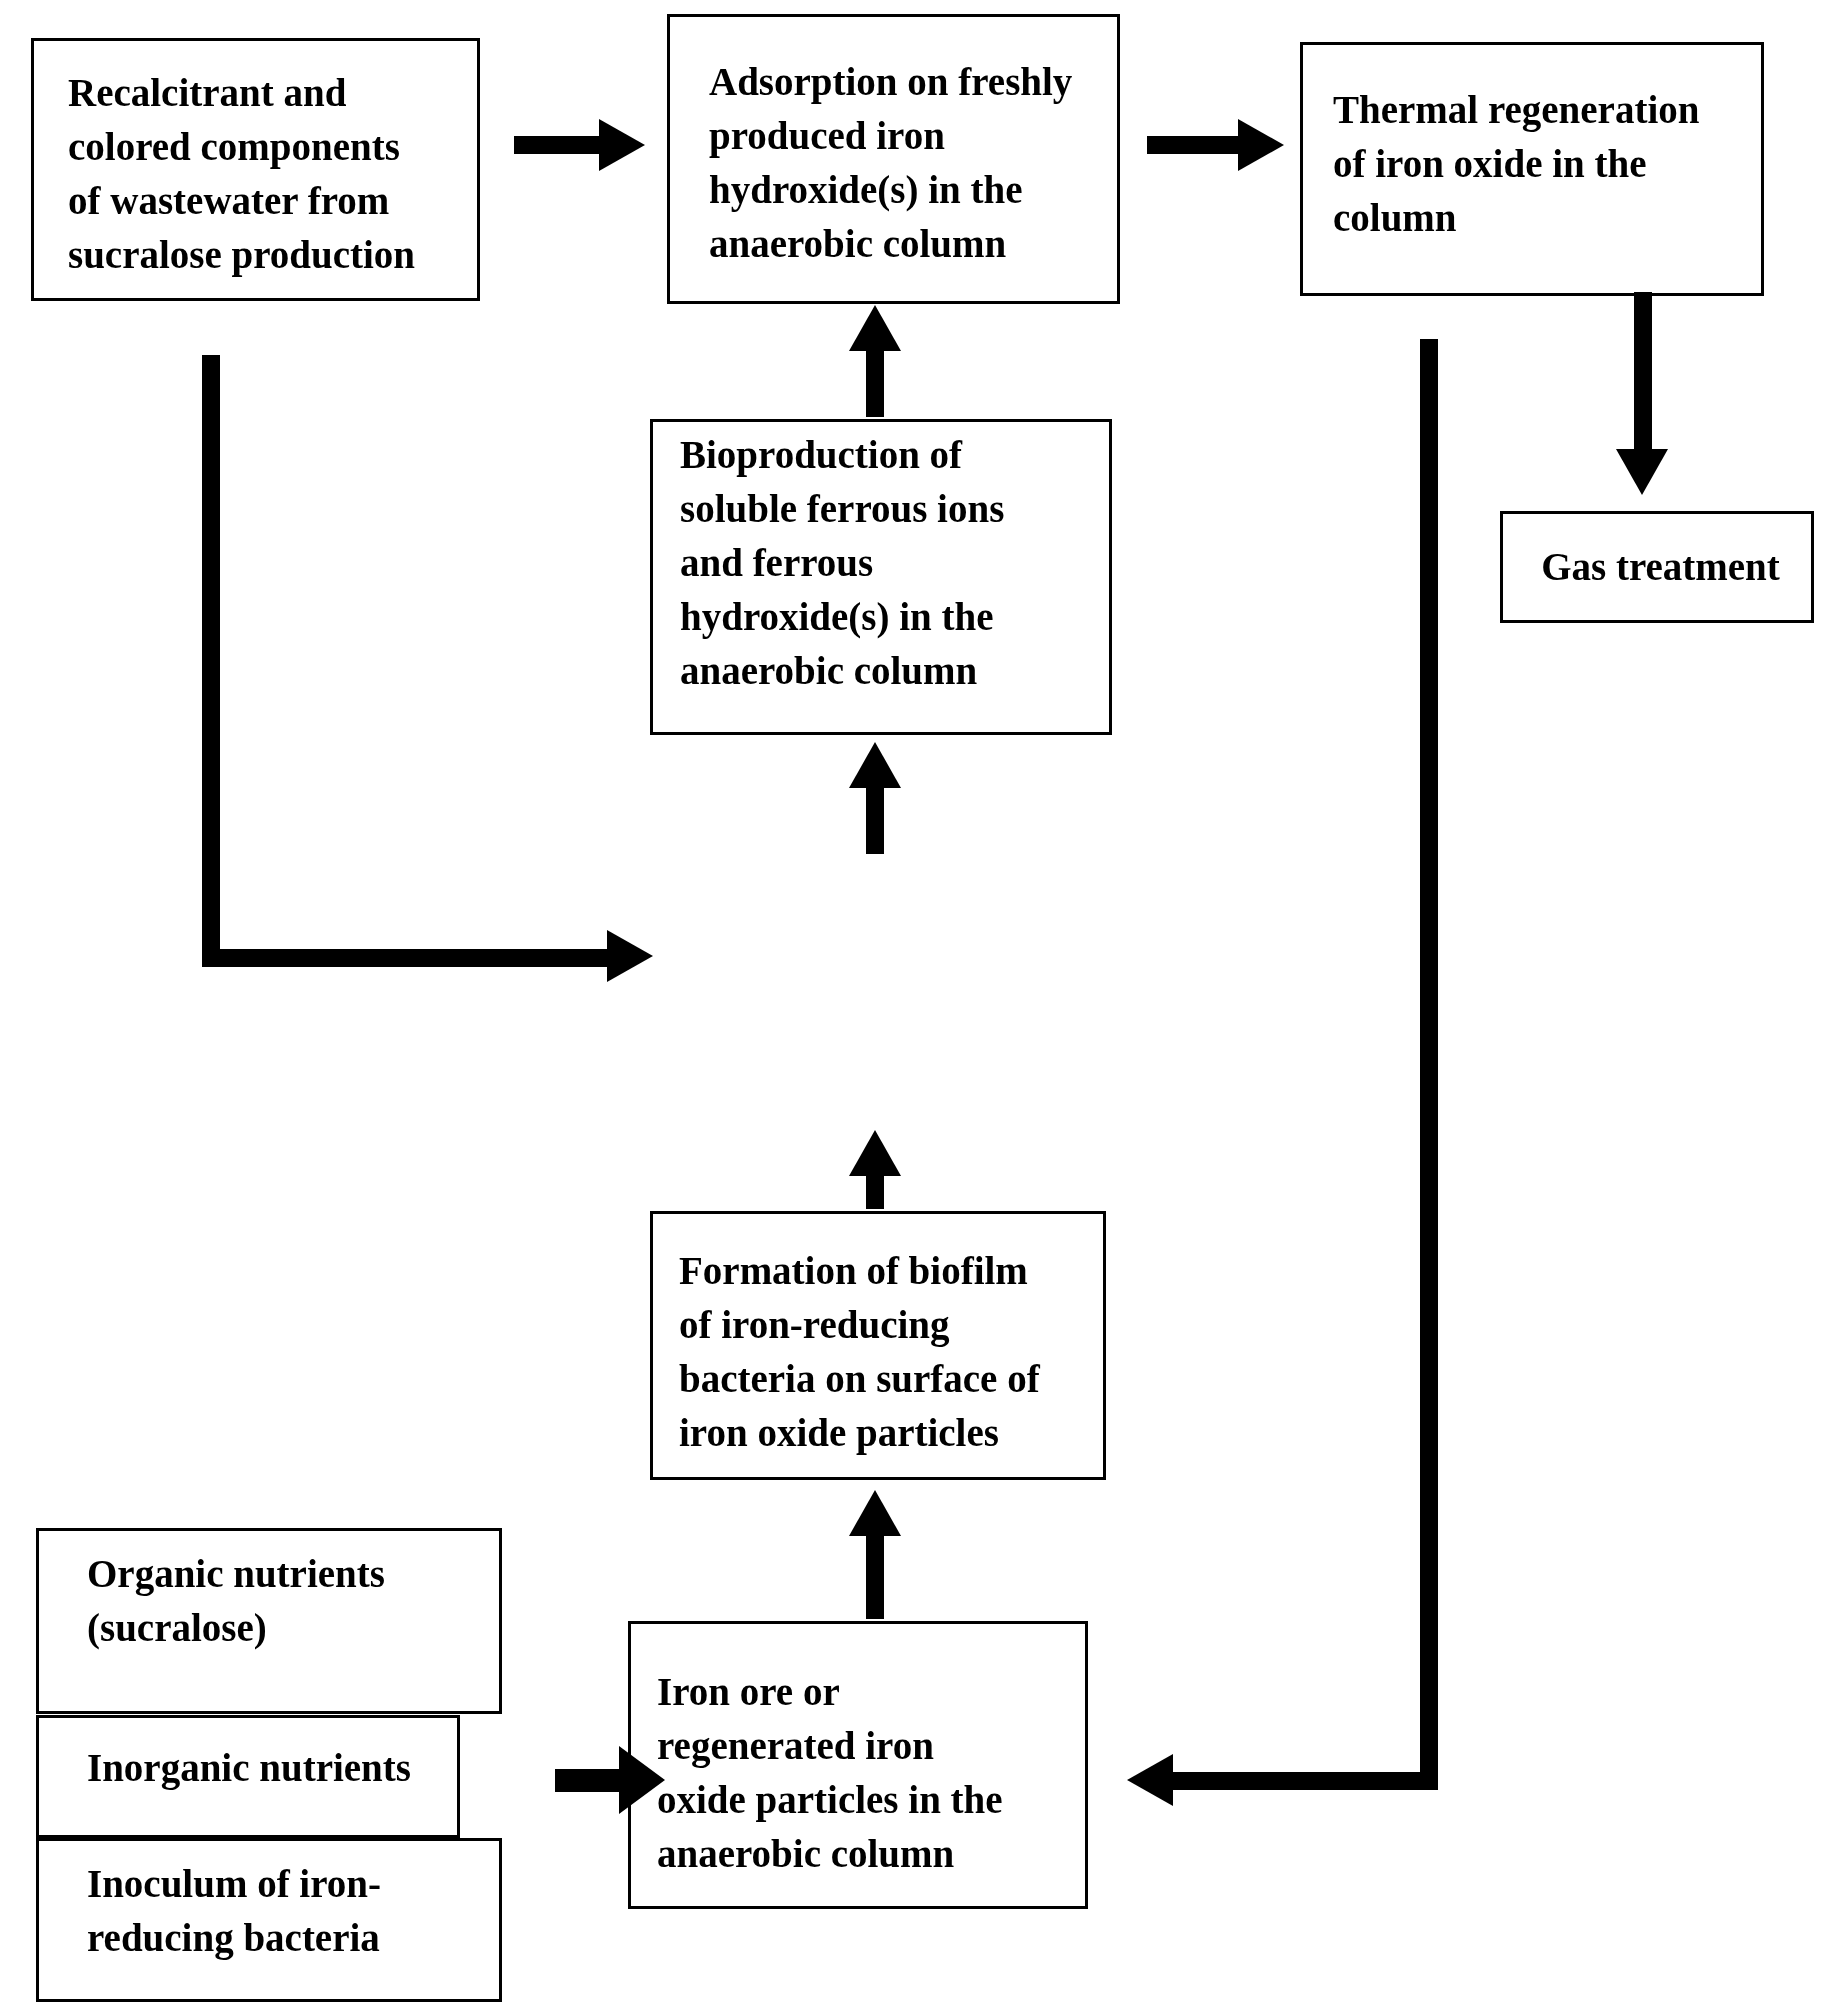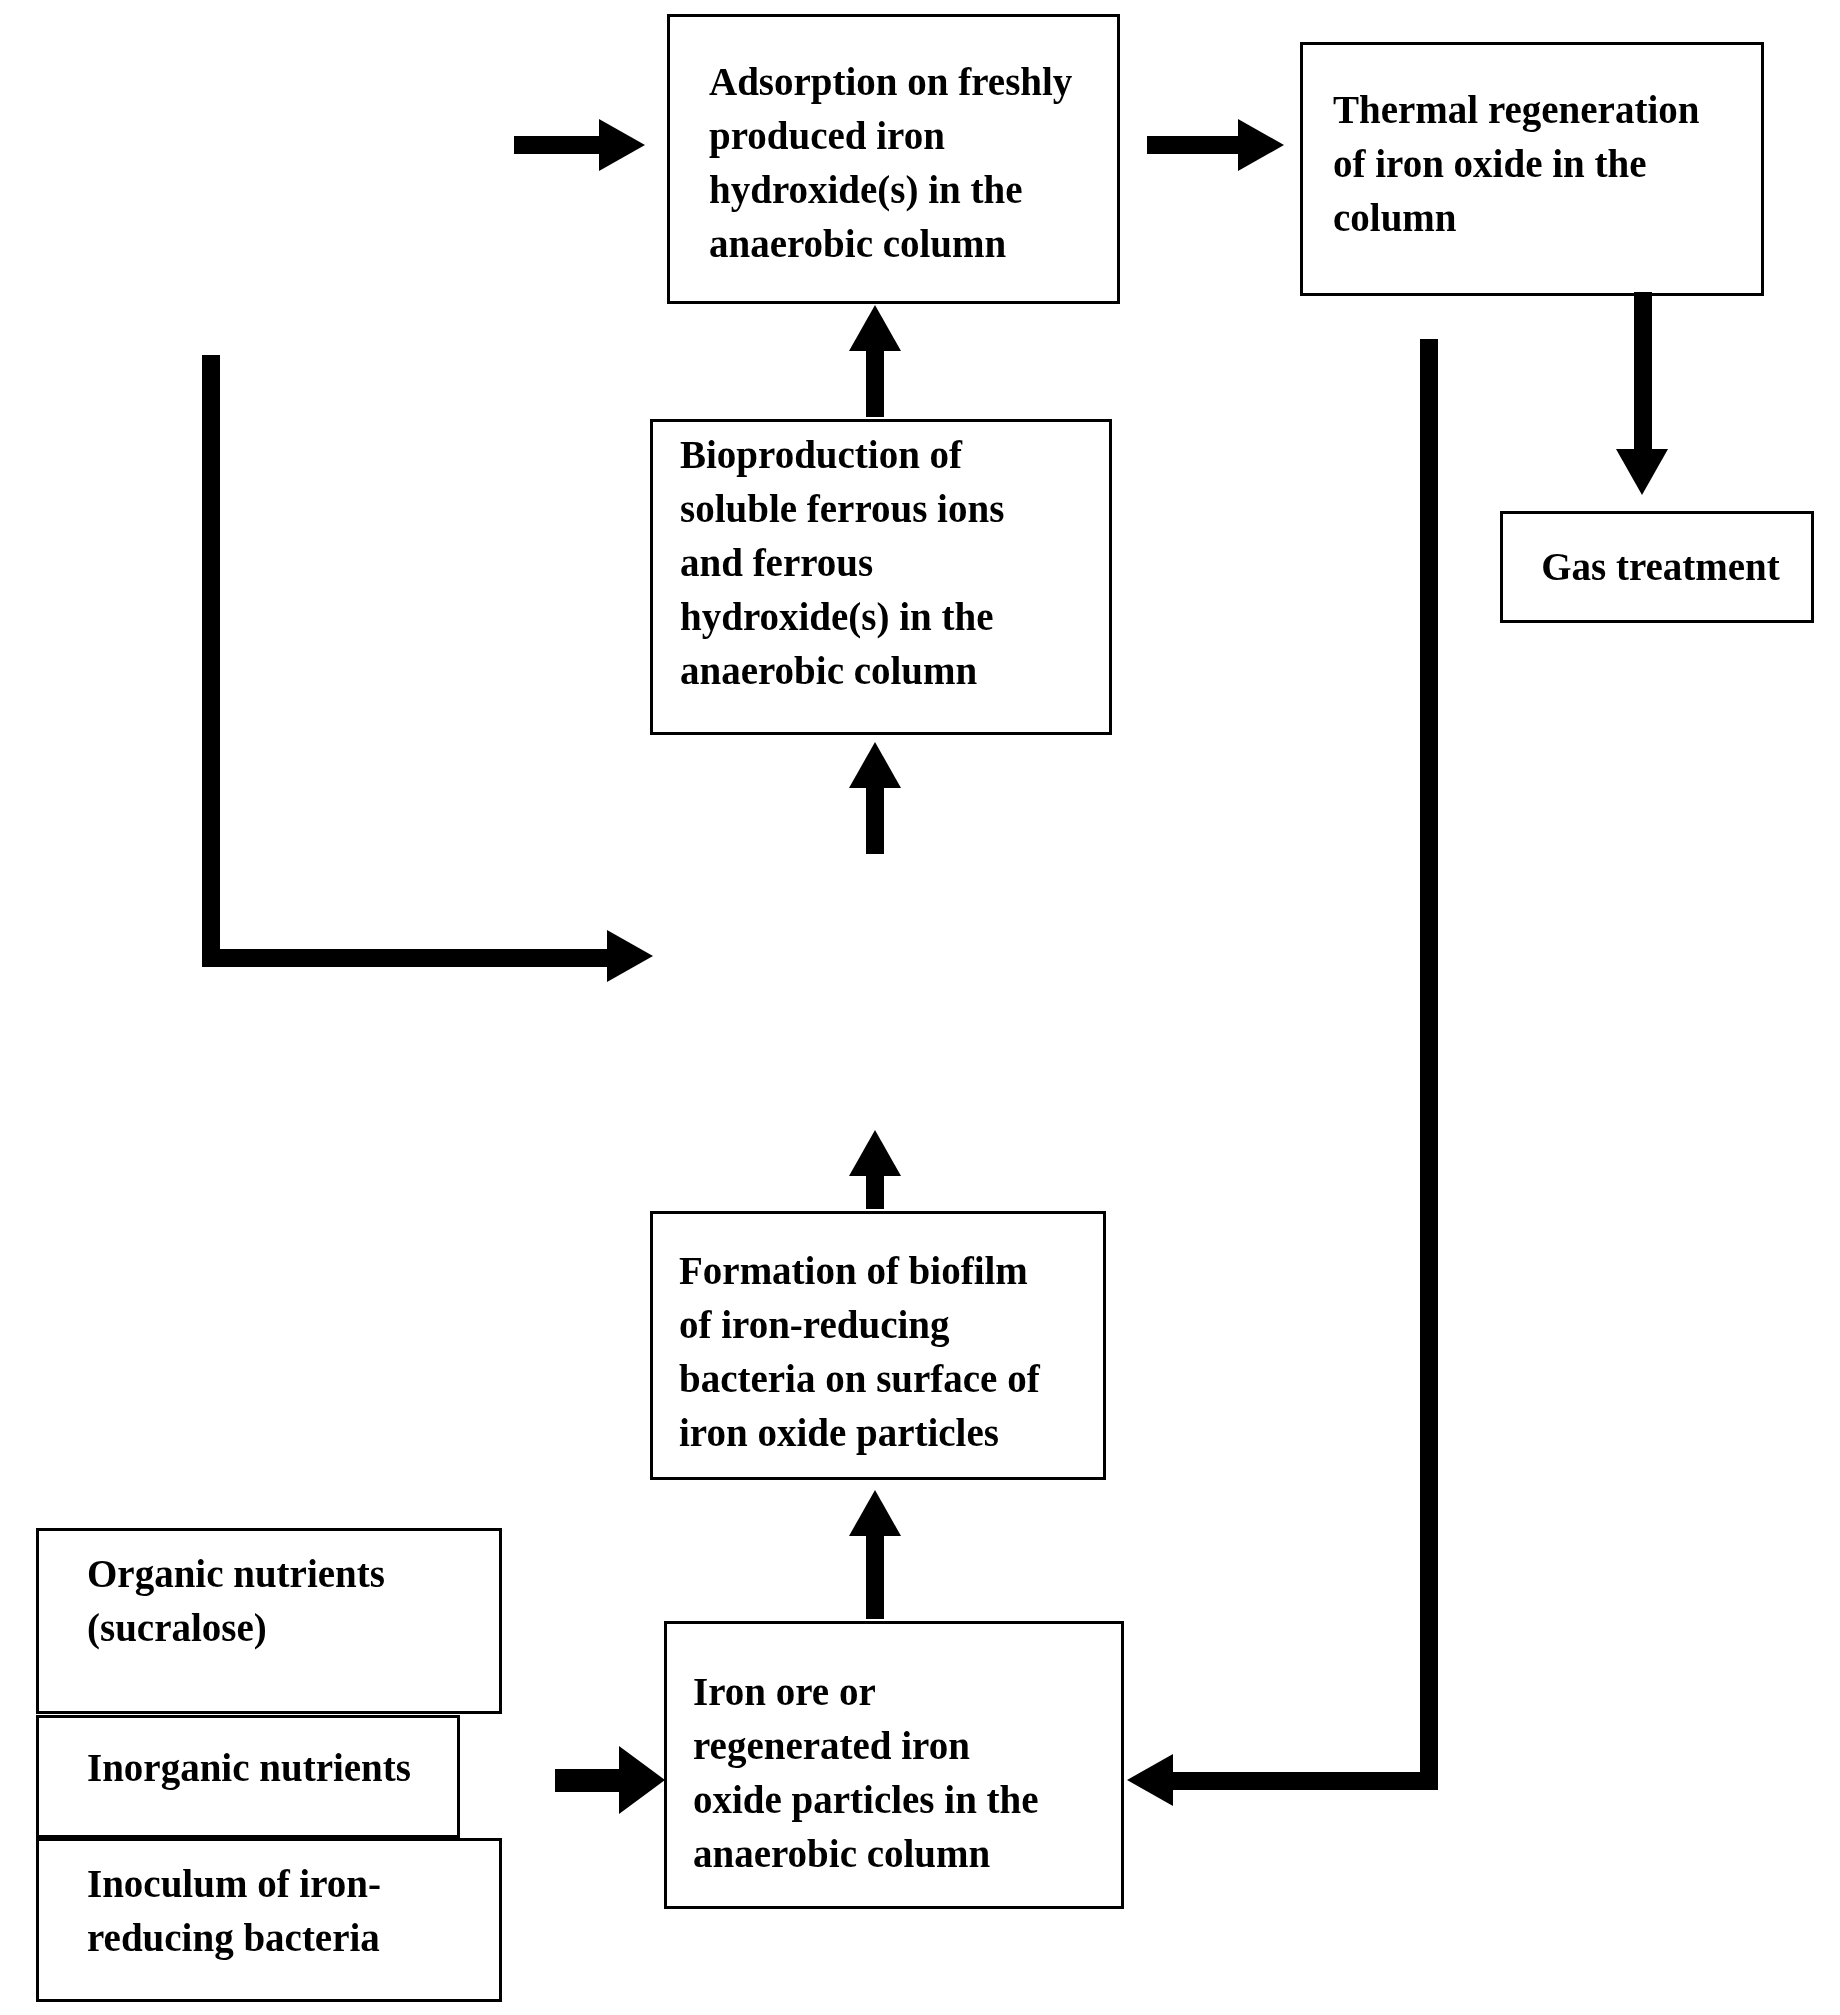--- a/index.html
+++ b/index.html
@@ -35,20 +35,26 @@
   .tri-left {border-top:26px solid transparent;border-bottom:26px solid transparent;border-right:46px solid #000000;}
   .tri-up   {border-left:26px solid transparent;border-right:26px solid transparent;border-bottom:46px solid #000000;}
   .tri-down {border-left:26px solid transparent;border-right:26px solid transparent;border-top:46px solid #000000;}
   .tri-right-big{border-top:34px solid transparent;border-bottom:34px solid transparent;border-left:46px solid #000000;}
 </style>
 </head>
 <body>
 
 <div id="canvas">
 
+  <div class="box" style="left:31px;top:38px;width:449px;height:263px;">
+    <span class="label" style="padding:24.6px 11px 0 34px;">Recalcitrant and
+colored components
+of wastewater from
+sucralose production</span>
+  </div>
 
   <div class="box" style="left:667px;top:13.7px;width:453px;height:290px;">
     <span class="label" style="padding:38px 5.5px 0 39px;">Adsorption on freshly
 produced iron
 hydroxide(s) in the
 anaerobic column</span>
   </div>
 
   <div class="box" style="left:1300px;top:42px;width:464px;height:254px;">
     <span class="label" style="padding:38px 5.5px 0 30px;">Thermal regeneration
@@ -69,21 +75,21 @@
   </div>
 
 
   <div class="box" style="left:650px;top:1211px;width:456px;height:269px;">
     <span class="label" style="padding:30px 2.7px 0 26px;">Formation of biofilm
 of iron-reducing
 bacteria on surface of
 iron oxide particles</span>
   </div>
 
-  <div class="box" style="left:664px;top:1621px;width:460px;height:288px;">
+  <div class="box" style="left:628px;top:1621px;width:460px;height:288px;">
     <span class="label" style="padding:41px 5.5px 0 26px;">Iron ore or
 regenerated iron
 oxide particles in the
 anaerobic column</span>
   </div>
 
   <div>
     <div class="box" style="left:36px;top:1528px;width:466px;height:186px;">
       <span class="label" style="padding:16.4px 5.5px 0 48px;">Organic nutrients
 (sucralose)</span>

